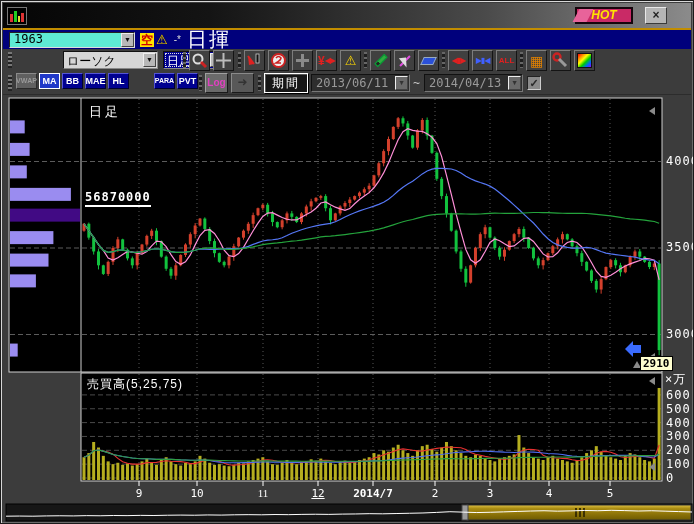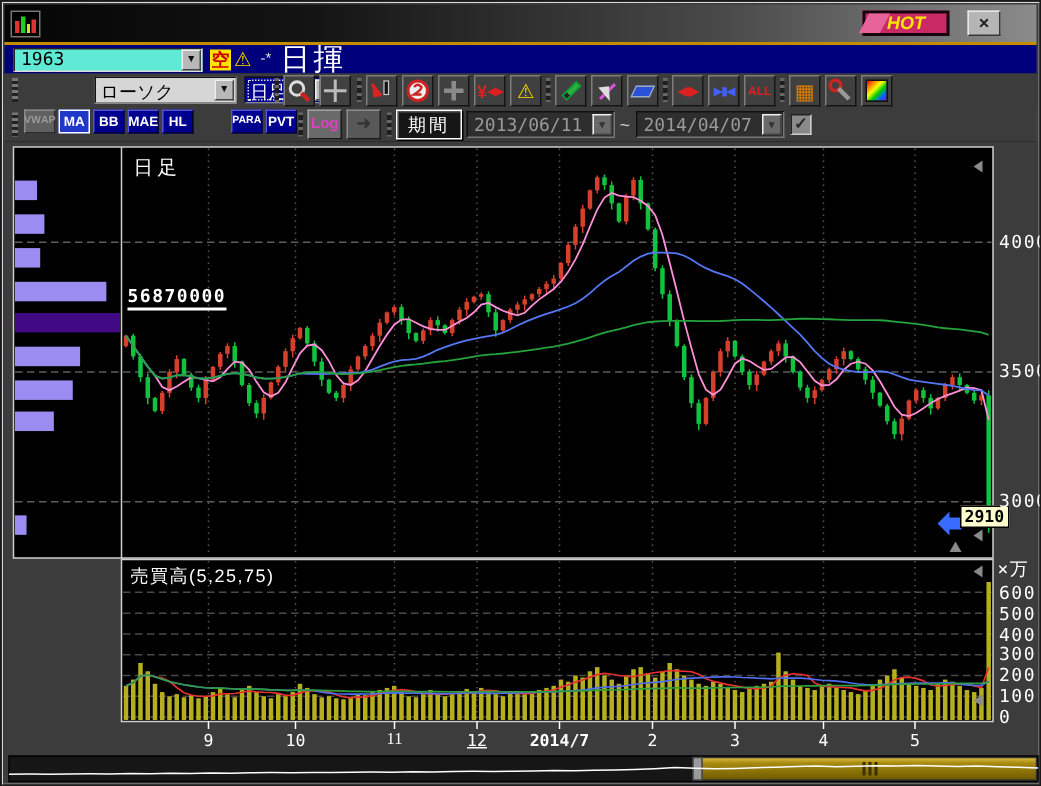--- a/index.html
+++ b/index.html
@@ -257,21 +257,21 @@
       <span>➜</span>
     </div>
     <div class="vdots" style="left:255px"></div>
     <div class="periodbtn" style="left:261px">期間</div>
     <div class="datefld" style="left:308px">
       <span>2013/06/11</span>
       <div class="ddbtn">▼</div>
     </div>
     <div class="tilde" style="left:410px">~</div>
     <div class="datefld" style="left:421px">
-      <span>2014/04/07</span>
+      <span>2014/04/13</span>
       <div class="ddbtn">▼</div>
     </div>
     <div class="chk" style="left:524px">✓</div>
   </div>
 
   <div class="chartarea">
     <svg id="chart-svg" width="690" height="428">
         <rect x="6" y="3" width="653" height="274" fill="#000" stroke="#cfcfcf" stroke-width="1"></rect>
         <line x1="78" y1="3" x2="78" y2="277" stroke="#cfcfcf"></line>
         <rect x="78" y="278" width="581" height="108" fill="#000" stroke="#cfcfcf" stroke-width="1"></rect>
@@ -706,21 +706,21 @@
         <rect x="572" y="413" width="2" height="9" fill="#3c3000"></rect>
         <rect x="576" y="413" width="2" height="9" fill="#3c3000"></rect>
         <rect x="580" y="413" width="2" height="9" fill="#3c3000"></rect>
         <polyline points="3,421.2 16.450980392156865,421.06 29.901960784313726,421.2 43.35294117647059,420.92 56.80392156862745,420.78 70.25490196078431,420.92 83.70588235294117,420.64 97.15686274509804,420.78 110.6078431372549,420.5 124.05882352941177,420.64 137.50980392156862,420.36 150.9607843137255,420.5 164.41176470588235,420.22 177.86274509803923,420.08 191.31372549019608,420.22 204.76470588235296,419.94 218.2156862745098,420.08 231.66666666666666,419.8 245.11764705882354,419.66 258.5686274509804,419.8 272.01960784313724,419.52 285.47058823529414,419.66 298.921568627451,419.38 312.37254901960785,419.24 325.8235294117647,419.38 339.27450980392155,419.1 352.72549019607845,418.96 366.1764705882353,418.68 379.62745098039215,418.82 393.078431372549,418.54 406.5294117647059,418.26 419.98039215686276,417.98 433.4313725490196,417.42 446.88235294117646,416.72 460.3333333333333,417.14 473.7843137254902,417.56 487.2352941176471,417.28 500.6862745098039,416.86 514.1372549019608,416.44 527.5882352941177,416.02 541.0392156862745,415.74 554.4901960784314,416.16 567.9411764705883,415.88 581.3921568627451,415.46 594.843137254902,415.74 608.2941176470588,415.32 621.7450980392157,415.6 635.1960784313726,416.02 648.6470588235294,415.74 662.0980392156863,416.16 675.5490196078431,416.58 689,417" fill="none" stroke="#fff" stroke-width="1"></polyline>
       </svg>
     <div id="chart-labels">
       <div class="ov pane-title" style="left:86px;top:8px">日足</div>
       <div class="ov profile-max" style="left:82px;top:95px">56870000</div>
       <div class="ov vol-title" style="left:84px;top:281px">売買高(5,25,75)</div>
       <div class="ov ytick" style="left:662px;top:276px">×万</div>
-      <div class="ov pricetag" style="left:637px;top:242px">2910</div>
+      <div class="ov pricetag" style="left:637px;top:261px">2910</div>
     <div class="ov ytick" style="left: 663px; top: 58.5px;">4000</div>
         <div class="ov ytick" style="left: 663px; top: 145px;">3500</div>
         <div class="ov ytick" style="left: 663px; top: 231.5px;">3000</div>
         <div class="ov ytick" style="left: 663px; top: 292.9px;">600</div>
         <div class="ov ytick" style="left: 663px; top: 306.75px;">500</div>
         <div class="ov ytick" style="left: 663px; top: 320.6px;">400</div>
         <div class="ov ytick" style="left: 663px; top: 334.45px;">300</div>
         <div class="ov ytick" style="left: 663px; top: 348.3px;">200</div>
         <div class="ov ytick" style="left: 663px; top: 362.15px;">100</div>
         <div class="ov ytick" style="left: 663px; top: 376px;">0</div>

